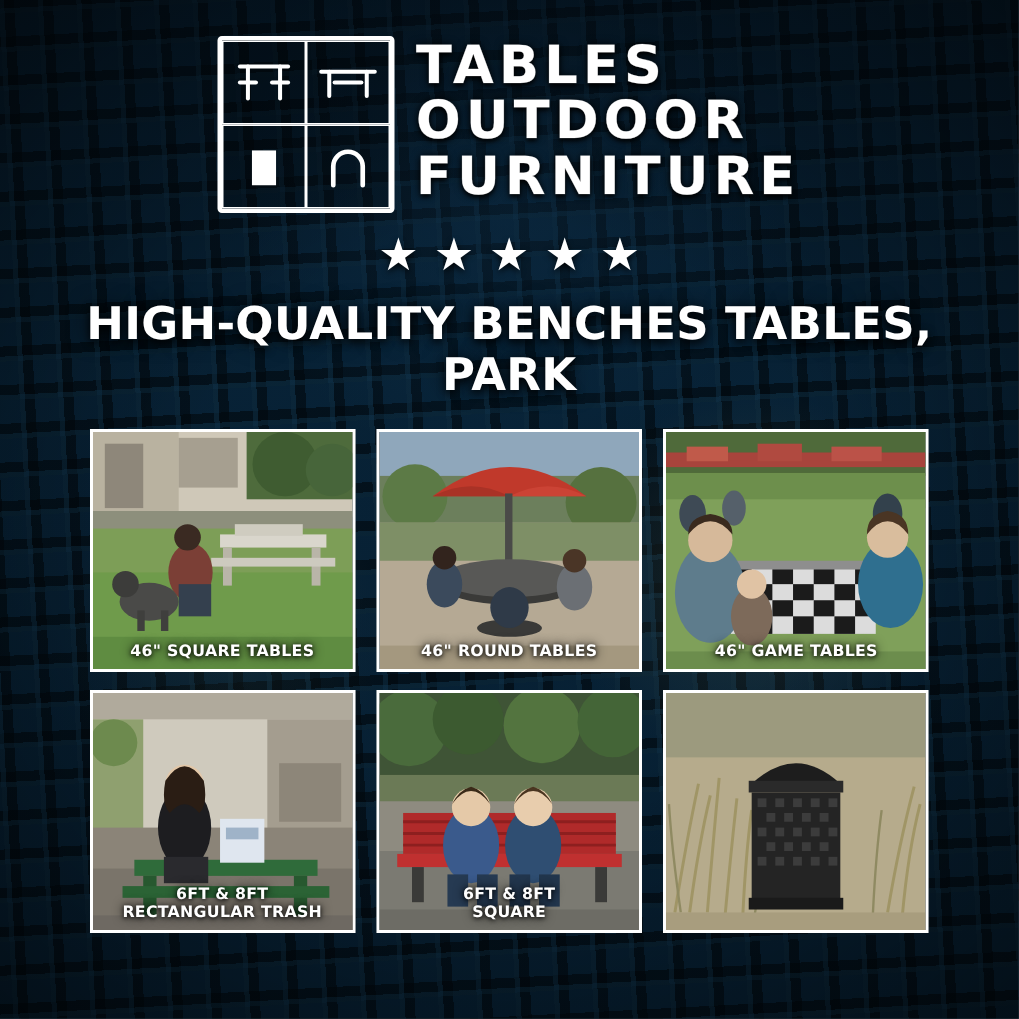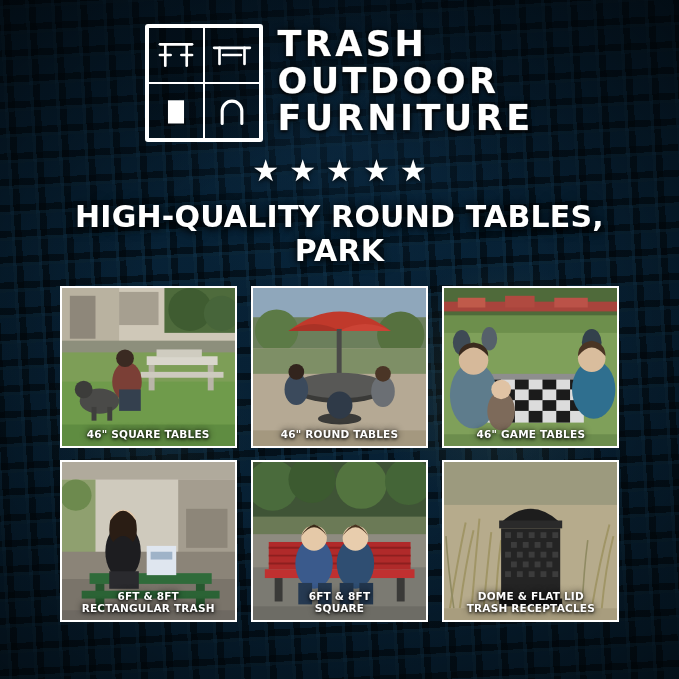--- a/index.html
+++ b/index.html
@@ -218,36 +218,36 @@
             <rect x="19" y="16" width="18" height="26" fill="#ffffff"></rect>
           </svg>
         </div>
         <div class="logo-cell">
           <svg viewBox="0 0 56 56" width="50" height="50" aria-hidden="true">
             <path d="M17 42 L17 28 A11 11 0 0 1 39 28 L39 42" stroke="#ffffff" stroke-width="3.5" fill="none" stroke-linecap="round"></path>
           </svg>
         </div>
       </div>
       <div class="logo-words">
-        <div class="logo-word">TRASH</div>
+        <div class="logo-word">TABLES</div>
         <div class="logo-word">OUTDOOR</div>
         <div class="logo-word">FURNITURE</div>
       </div>
     </div>
 
     <div class="stars">
       <span>★</span>
       <span>★</span>
       <span>★</span>
       <span>★</span>
       <span>★</span>
     </div>
 
     <div class="headline">
-      <div>HIGH-QUALITY ROUND TABLES, PARK</div>
+      <div>HIGH-QUALITY BENCHES TABLES, PARK</div>
     </div>
 
     <div class="grid">
 
       <div class="tile">
         <div class="tile-art">
           <svg viewBox="0 0 176 162" preserveAspectRatio="none" aria-hidden="true">
             <rect width="176" height="162" fill="#b9b4a6"></rect>
             <rect x="0" y="0" width="176" height="58" fill="#cfc8b8"></rect>
             <rect x="0" y="0" width="58" height="58" fill="#b9b2a0"></rect>
@@ -493,21 +493,17 @@
               <rect x="62" y="112" width="6" height="6"></rect>
                 <rect x="74" y="112" width="6" height="6"></rect>
                 <rect x="86" y="112" width="6" height="6"></rect>
                 <rect x="98" y="112" width="6" height="6"></rect>
                 <rect x="110" y="112" width="6" height="6"></rect>
             </g>
             <rect x="56" y="140" width="64" height="8" fill="#1a1a1a"></rect>
             <rect x="0" y="150" width="176" height="12" fill="#a89d7e"></rect>
           </svg>
         </div>
-        <div class="tile-caption">
-          <div>DOME &amp; FLAT LID</div>
-          <div>TRASH RECEPTACLES</div>
-        </div>
       </div>
 
     </div>
   </div>
 </div>
 
 </body></html>

